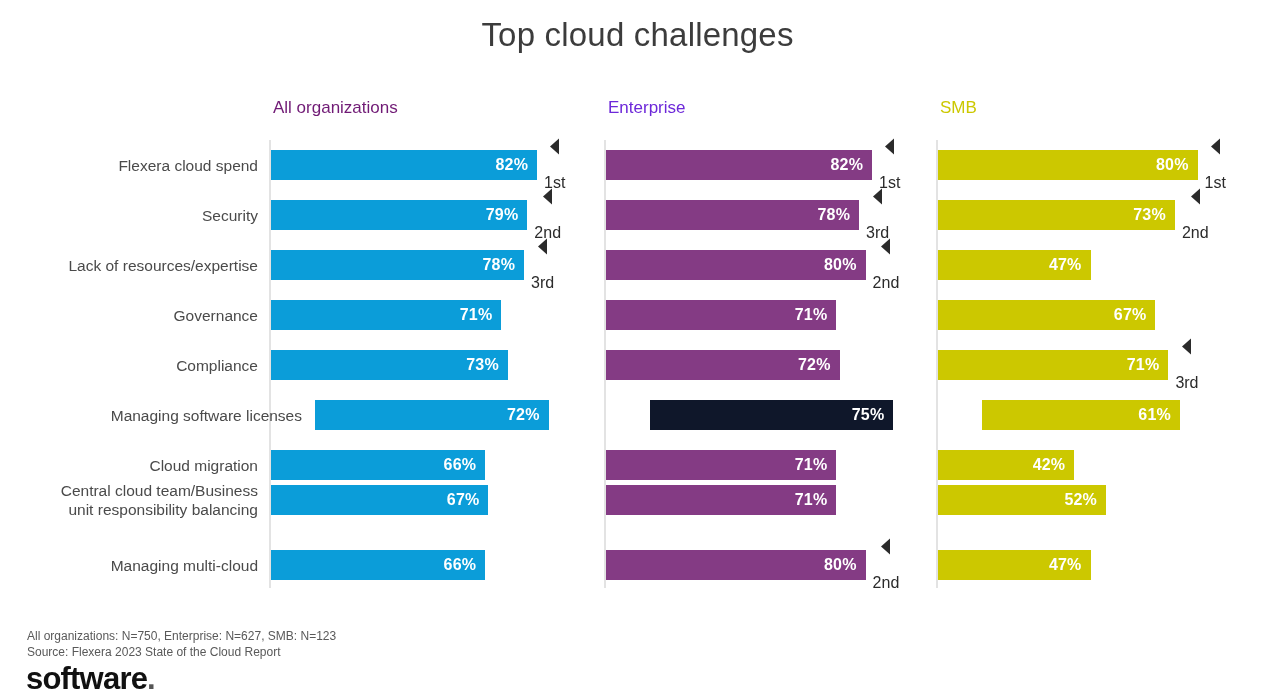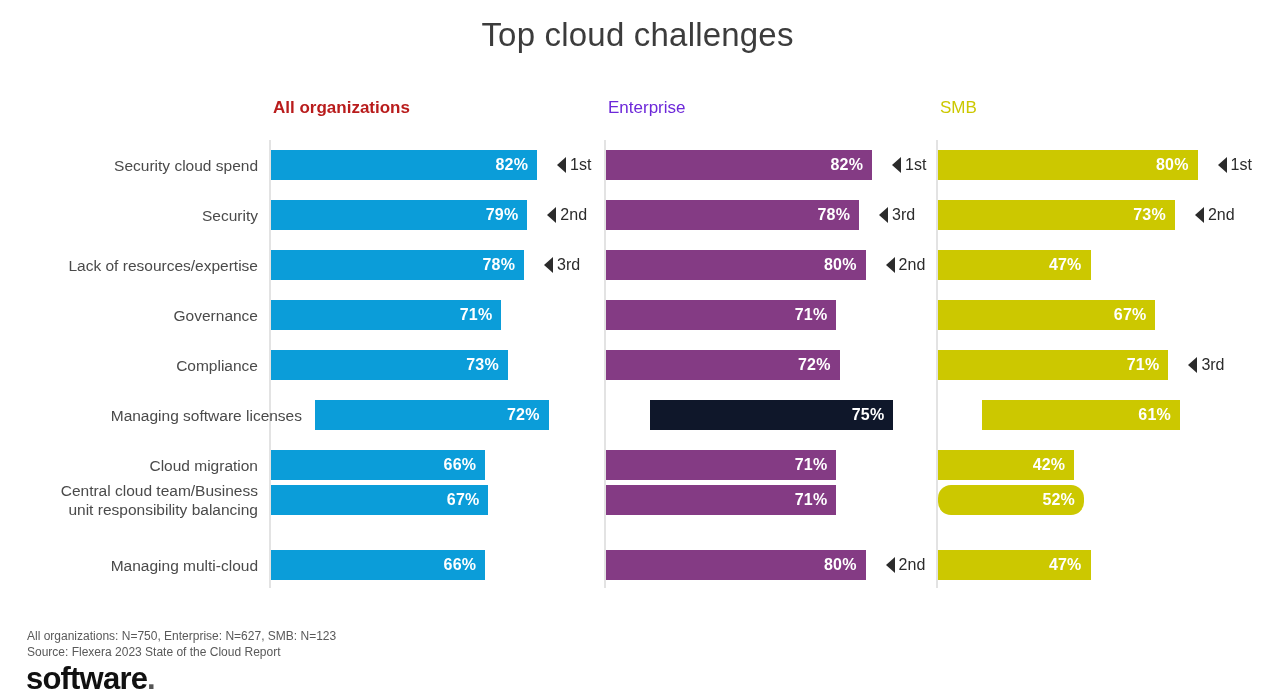--- a/index.html
+++ b/index.html
@@ -103,27 +103,28 @@
     font-size: 16px;
     font-weight: 700;
     white-space: nowrap;
     letter-spacing: 0.2px;
   }
   .rank {
     position: absolute;
     left: 100%;
     top: 50%;
     transform: translateY(-50%);
-    margin-left: 20px;
+    margin-left: 7px;
     font-size: 16px;
     color: #2b2b2b;
     white-space: nowrap;
     display: flex;
     align-items: center;
-    gap: 4px;
+    gap: 19px;
+    flex-direction: column;
   }
   .rank-tri {
     display: inline-block;
     width: 0;
     height: 0;
     border-top: 8px solid transparent;
     border-bottom: 8px solid transparent;
     border-right: 9px solid #2b2b2b;
   }
 
@@ -146,31 +147,31 @@
     letter-spacing: -0.8px;
     line-height: 32px;
   }
   #logo .dot { color: #555; }
 </style>
 </head>
 <body>
 
 <div id="chart-title">Top cloud challenges</div>
 
-<div class="col-header" id="col-header-0" style="color: #b91c1c; font-weight: bold;">All organizations</div>
+<div class="col-header" id="col-header-0" style="color: #701a75;">All organizations</div>
 <div class="col-header" id="col-header-1" style="color: #6d28d9;">Enterprise</div>
 <div class="col-header" id="col-header-2" style="color: rgb(204, 200, 0);">SMB</div>
 
 <div class="axis-line" id="axis-line-0"></div>
 <div class="axis-line" id="axis-line-1"></div>
 <div class="axis-line" id="axis-line-2"></div>
 
 <div id="plot">
     <div class="row" style="top: 0px;">
-      <div class="row-label"><span>Security cloud spend</span></div>
+      <div class="row-label"><span>Flexera cloud spend</span></div>
       <div class="bar-wrap" style="left: 271px;">
         <div class="bar" style="width: 266.09px; background: rgb(11, 157, 217);">
           <span class="bar-value">82%</span>
           <span class="rank">
             <span class="rank-tri"></span>
             <span>1st</span>
           </span>
         </div>
       </div>
       <div class="bar-wrap" style="left: 606px;">
@@ -330,21 +331,21 @@
         <div class="bar" style="width: 217.415px; background: rgb(11, 157, 217);">
           <span class="bar-value">67%</span>
         </div>
       </div>
       <div class="bar-wrap" style="left: 606px;">
         <div class="bar" style="width: 230.395px; background: rgb(132, 59, 132);">
           <span class="bar-value">71%</span>
         </div>
       </div>
       <div class="bar-wrap" style="left: 938px;">
-        <div class="bar" style="width: 146px; background: rgb(204, 200, 0); border-radius: 13px;">
+        <div class="bar" style="width: 168px; background: rgb(204, 200, 0);">
           <span class="bar-value">52%</span>
         </div>
       </div>
     </div>
     <div class="row" style="top: 400px; padding-left: 36px;">
       <div class="row-label"><span>Managing multi-cloud</span></div>
       <div class="bar-wrap" style="left: 271px;">
         <div class="bar" style="width: 214.17px; background: rgb(11, 157, 217);">
           <span class="bar-value">66%</span>
         </div>

